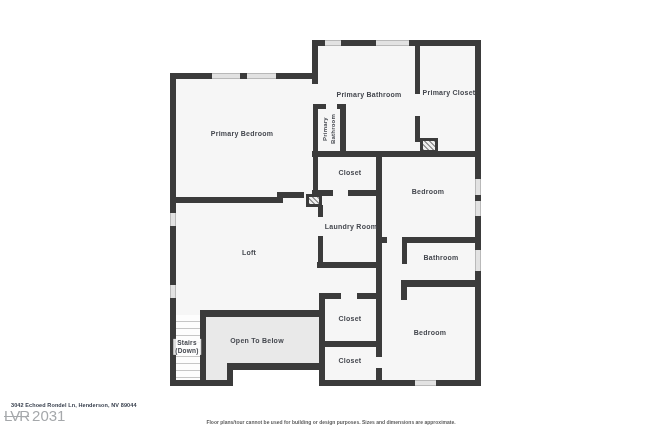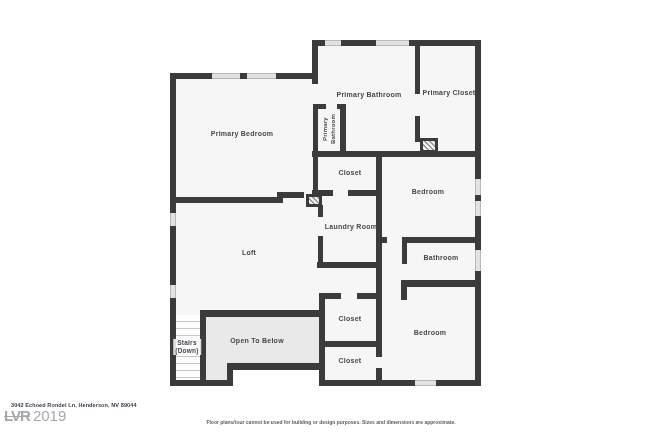--- a/index.html
+++ b/index.html
@@ -18,21 +18,21 @@
          background:repeating-linear-gradient(45deg,#9a9a9a 0,#9a9a9a 1px,#efefef 1px,#efefef 3.5px);}
   .room-label{position:absolute;transform:translate(-50%,-50%);
               font-size:7px;font-weight:600;line-height:1.25;letter-spacing:.25px;
               color:var(--label,#45484f);white-space:nowrap;text-align:center;}
   .room-label.small{font-size:6.5px;}
   .room-label.vert{transform:translate(-50%,-50%) rotate(-90deg);font-size:6px;letter-spacing:.2px;}
   .room-label.boxed{background:rgba(253,253,253,.85);padding:0 2px;}
   .address{position:absolute;left:11px;top:402px;font-size:5.5px;font-weight:700;
            color:#333b49;letter-spacing:.1px;white-space:nowrap;}
   .watermark{position:absolute;left:4px;top:407px;font-size:15px;color:#a5a8ab;white-space:nowrap;}
-  .watermark .logo{font-weight:700;letter-spacing:-1px;text-decoration:line-through;}
+  .watermark .logo{font-weight:400;letter-spacing:-1px;text-decoration:line-through;}
   .watermark .year{font-weight:400;margin-left:3px;letter-spacing:0;}
   .disclaimer{position:absolute;left:331px;top:419px;transform:translateX(-50%);
               font-size:5px;font-weight:700;color:#5c5c5c;white-space:nowrap;}
 </style>
 </head>
 <body>
 
 <div id="stage">
 
   <div class="fill" style="left:172px;top:75px;width:148px;height:291px"></div>
@@ -116,17 +116,17 @@
   <div class="room-label" style="left:430px;top:333px">Bedroom</div>
   <div class="room-label" style="left:350px;top:361px">Closet</div>
   <div class="room-label small boxed" style="left:187px;top:347px">
     <div>Stairs</div>
     <div>(Down)</div>
   </div>
   <div class="room-label" style="left:257px;top:341px">Open To Below</div>
 
   <div class="address">3042 Echoed Rondel Ln, Henderson, NV 89044</div>
   <div class="watermark">
-    <span class="logo">LVR</span><span class="year">2019</span>
+    <span class="logo">LVR</span><span class="year">2031</span>
   </div>
   <div class="disclaimer">Floor plans/tour cannot be used for building or design purposes. Sizes and dimensions are approximate.</div>
 
 </div>
 
 </body></html>

